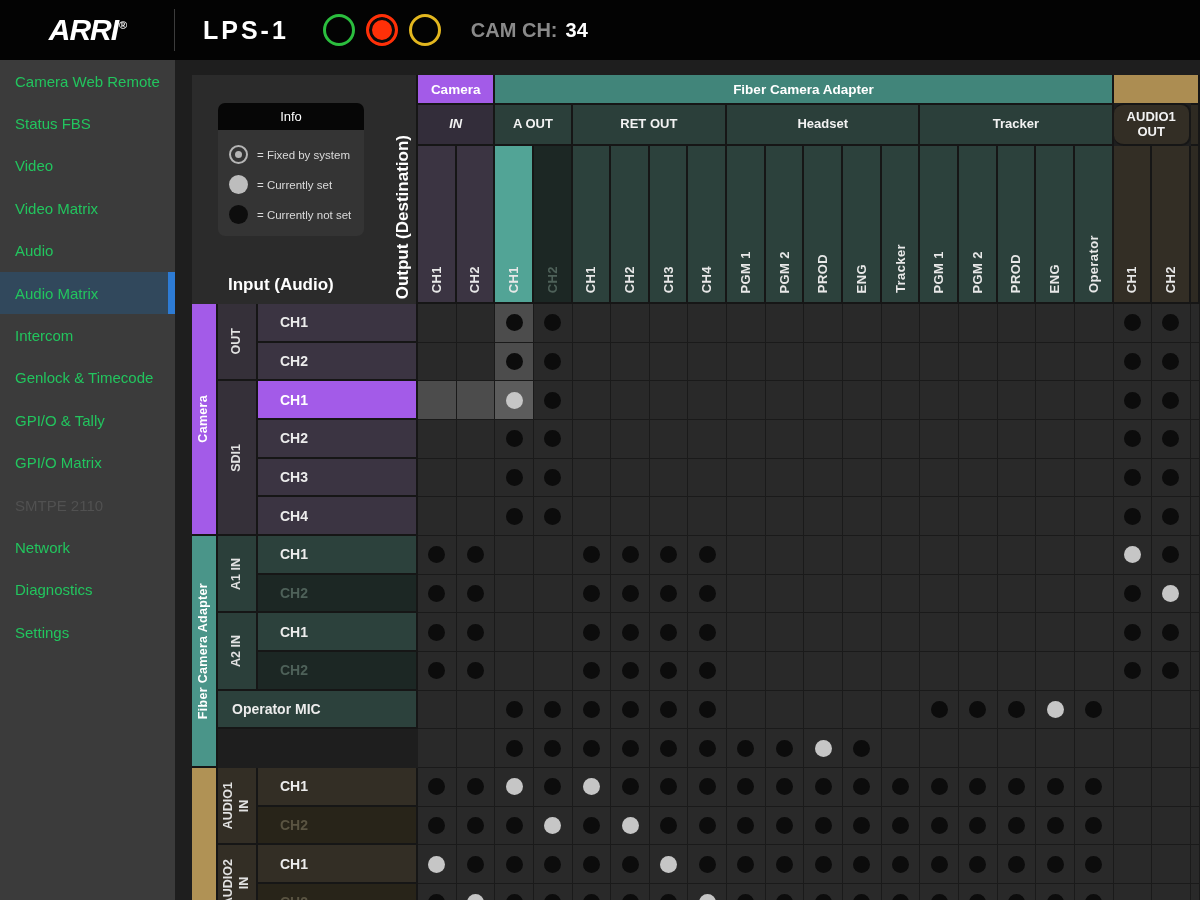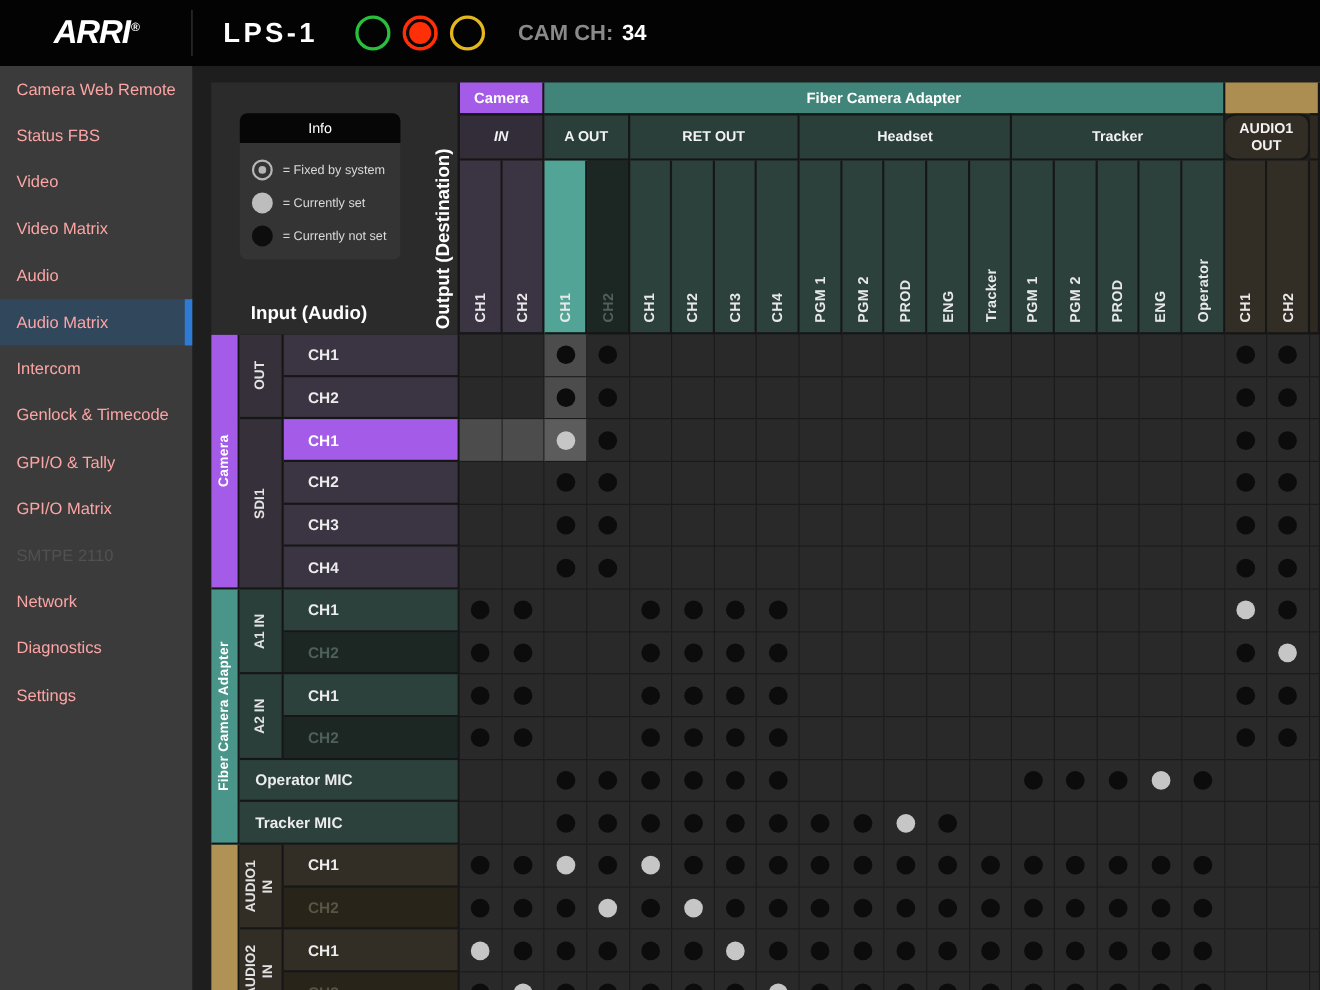--- a/index.html
+++ b/index.html
@@ -15,21 +15,21 @@
   .brand { color:#fff; font-size:30px; font-weight:bold; font-style:italic; letter-spacing:-1px; }
   .brand sup { font-size:11px; font-style:normal; margin-left:1px; }
   .model { color:#fff; font-size:25px; font-weight:600; letter-spacing:3px; margin-left:28px; }
   .leds { display:flex; gap:11px; margin-left:34px; }
   .led { width:32px; height:32px; border-radius:50%; border:3px solid #888; background:transparent; }
   .led.filled { box-shadow: inset 0 0 0 3px #0a0a0a; }
   .camch { margin-left:30px; font-size:20px; font-weight:bold; color:#8a8a8a; display:flex; align-items:center; }
   .camch b { color:#fff; margin-left:8px; }
   
   .sidebar { position:absolute; left:0; top:60px; width:175px; height:840px; background:#3B3B3B; }
-  .sb-item { height:42.4px; display:flex; align-items:center; padding-left:15px; color:#fca5a5; font-size:15px; position:relative; cursor:pointer; }
+  .sb-item { height:42.4px; display:flex; align-items:center; padding-left:15px; color:#22c55e; font-size:15px; position:relative; cursor:pointer; }
   .sb-item.active { background:#31485C; }
   .sb-item.active::after { content:""; position:absolute; right:0; top:0; bottom:0; width:7px; background:#2D7BD4; }
   .sb-item.disabled { color:#515151; }
   
   .main { position:absolute; left:175px; top:60px; width:1025px; height:840px; background:#1E1E1E; overflow:hidden; }
   .mx { position:absolute; left:17px; top:15px; width:1008px; }
   .mx-header { display:grid; grid-template-columns:226px repeat(20,38.65px) 9px; grid-template-rows:28px 43px 158px; }
   .corner { grid-column:1; grid-row:1/4; background:#2B2B2B; position:relative; border-right:2px solid #161616; }
   .info-box { position:absolute; left:26px; top:28px; width:146px; }
   .info-head { background:#060606; height:27px; border-radius:7px 7px 0 0; display:flex; align-items:center; justify-content:center; color:#fff; font-size:13px; }
@@ -667,23 +667,20 @@
         </div>
         <div class="cell" style="grid-area: 11 / 20;">
           <span class="dot w"></span>
         </div>
         <div class="cell" style="grid-area: 11 / 21;">
           <span class="dot b"></span>
         </div>
         <div class="cell" style="grid-area: 11 / 22;"></div>
         <div class="cell" style="grid-area: 11 / 23;"></div>
         <div class="cell" style="grid-area: 11 / 24;"></div>
-        <div class="row-label teal wide" style="grid-area: 12 / 2 / auto / 4;">
-          <span>Tracker MIC</span>
-        </div>
         <div class="cell" style="grid-area: 12 / 4;"></div>
         <div class="cell" style="grid-area: 12 / 5;"></div>
         <div class="cell" style="grid-area: 12 / 6;">
           <span class="dot b"></span>
         </div>
         <div class="cell" style="grid-area: 12 / 7;">
           <span class="dot b"></span>
         </div>
         <div class="cell" style="grid-area: 12 / 8;">
           <span class="dot b"></span>

